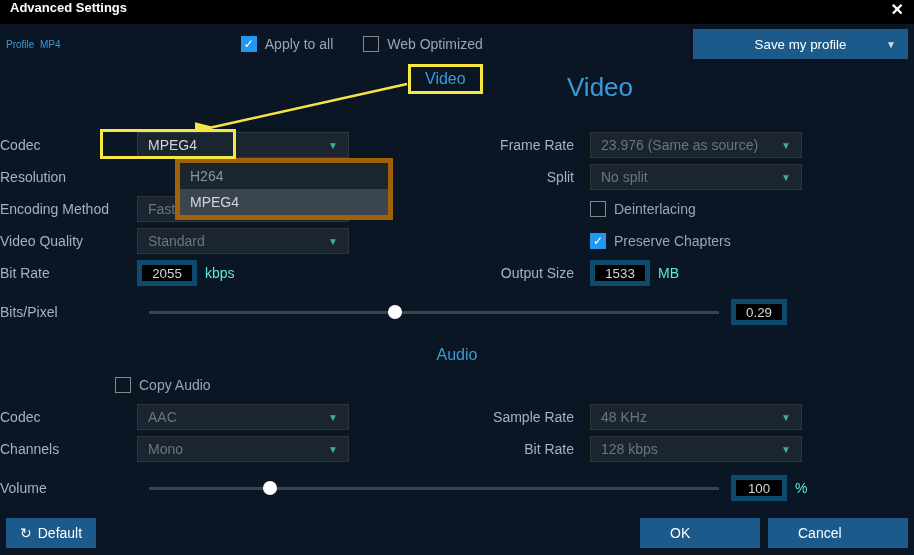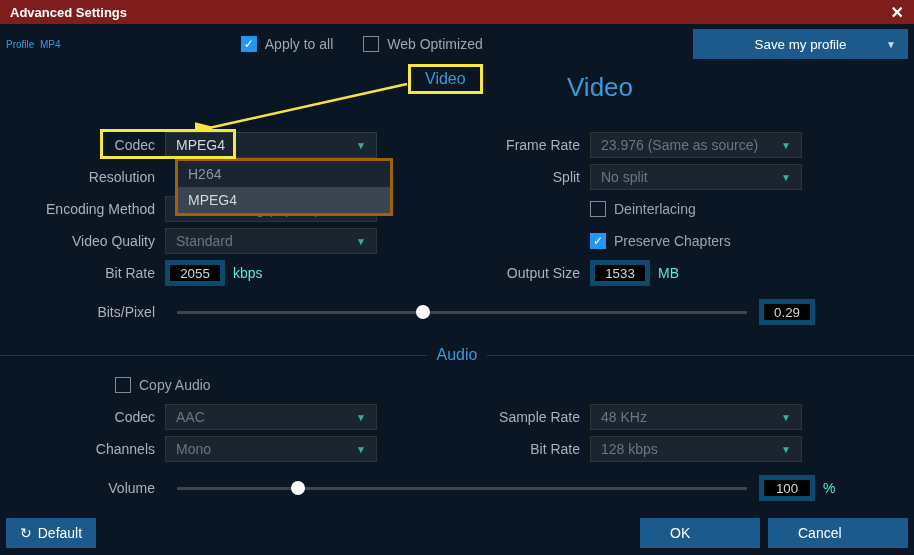--- a/index.html
+++ b/index.html
@@ -1,18 +1,18 @@
 <!DOCTYPE html>
 <html><head>
 <meta charset="utf-8">
 <style>
 * { margin: 0; padding: 0; box-sizing: border-box; font-family: Arial, sans-serif; }
 body { width: 914px; height: 555px; background: #0a1624; overflow: hidden; position: relative; color: #9aa5b0; font-size: 14px; }
 
-.titlebar { height: 24px; background: #7f1d1d; display: flex; align-items: center; justify-content: space-between; padding: 0 10px; }
+.titlebar { height: 24px; background: #000000; display: flex; justify-content: space-between; padding: 0 10px; }
 .titlebar .title { color: #fff; font-size: 13px; font-weight: bold; }
 .close-x { color: #fff; font-size: 16px; font-weight: bold; cursor: pointer; }
 
 .topbar { display: flex; align-items: center; height: 40px; padding: 0 6px; }
 .profile { color: #3a9ad9; font-size: 10px; }
 .spacer { flex: 1; }
 .check { display: inline-flex; align-items: center; gap: 8px; margin-right: 30px; }
 .checkbox { width: 16px; height: 16px; border: 1px solid #888; display: inline-flex; align-items: center; justify-content: center; font-size: 12px; }
 .checkbox.checked { background: #2196f3; border-color: #2196f3; color: #fff; }
 .btn-save { background: #1b5a8a; color: #fff; border: none; height: 30px; width: 215px; display: flex; align-items: center; justify-content: center; position: relative; cursor: pointer; }
@@ -20,37 +20,37 @@
 
 .annot-video-box { position: absolute; left: 408px; top: 64px; border: 3px solid #f5e642; padding: 3px 14px; color: #3a9ad9; font-size: 16px; background: #0a1624; }
 .annot-codec-box { position: absolute; left: 100px; top: 129px; width: 136px; height: 30px; border: 3px solid #f5e642; pointer-events: none; z-index: 5; }
 
 .section-title { color: #3a9ad9; font-size: 26px; position: absolute; left: 567px; top: 72px; }
 
 .pane { position: absolute; left: 0; top: 130px; width: 914px; }
 .row { display: flex; align-items: center; height: 30px; margin-bottom: 2px; }
 .col-l { width: 400px; display: flex; align-items: center; }
 .col-r { width: 480px; display: flex; align-items: center; }
-.label { width: 165px; text-align: right; padding-right: 10px; color: #a8b2bc; }
-.label-r { width: 190px; text-align: right; padding-right: 10px; color: #a8b2bc; }
+.label { width: 137px; padding-right: 10px; color: #a8b2bc; }
+.label-r { width: 190px; text-align: right; padding-right: 16px; color: #a8b2bc; }
 .select { width: 212px; height: 26px; border: 1px solid #333; background: #1a2530; color: #6a7580; display: flex; align-items: center; justify-content: space-between; padding: 0 10px; cursor: pointer; }
 .select.active { color: #d0d6dc; border-color: #2b3a48; }
 .select .caret { font-size: 10px; color: #4a9; }
 .input { width: 60px; height: 26px; background: #000; border: 5px solid #0c4a6e; color: #d0d6dc; text-align: center; padding: 3px; }
 .unit { margin-left: 8px; color: #5eead4; }
 
-.dropdown { position: absolute; left: 175px; top: 28px; width: 218px; background: #1a2530; border: 3px solid #a16207; z-index: 3; }
+.dropdown { position: absolute; left: 175px; top: 28px; width: 218px; background: #1a2530; border: 5px solid #a16207; z-index: 3; }
 .dropdown .opt { padding: 5px 10px; color: #8a95a0; cursor: pointer; }
 .dropdown .opt.hl { background: #3a4550; color: #d0d6dc; }
 
 .slider-row { display: flex; align-items: center; height: 32px; margin-top: 8px; }
 .slider { width: 570px; height: 3px; background: #3a4550; position: relative; margin: 0 12px; }
 .slider .thumb { position: absolute; width: 14px; height: 14px; background: #fff; border-radius: 50%; top: -6px; }
 
-.sep { display: flex; align-items: center; margin: 18px 0 6px; }
+.sep { display: flex; align-items: center; margin: 18px 0 6px; flex-direction: column; }
 .sep .line { flex: 1; height: 1px; background: #2a3540; }
 .sep .txt { color: #3a9ad9; font-size: 16px; padding: 0 10px; }
 
 .footer { position: absolute; left: 0; bottom: 0; width: 914px; height: 40px; display: flex; align-items: center; padding: 0 6px 4px; gap: 8px; }
 .btn { background: #1b5a8a; color: #fff; border: none; height: 30px; padding: 12px 30px; cursor: pointer; font-size: 14px; display: inline-flex; align-items: center; gap: 6px; }
 .btn.small { padding: 0 14px; }
 .footer .spacer { flex: 1; }
 svg.arrow-line { position: absolute; left: 195px; top: 80px; }
 </style>
 </head>

